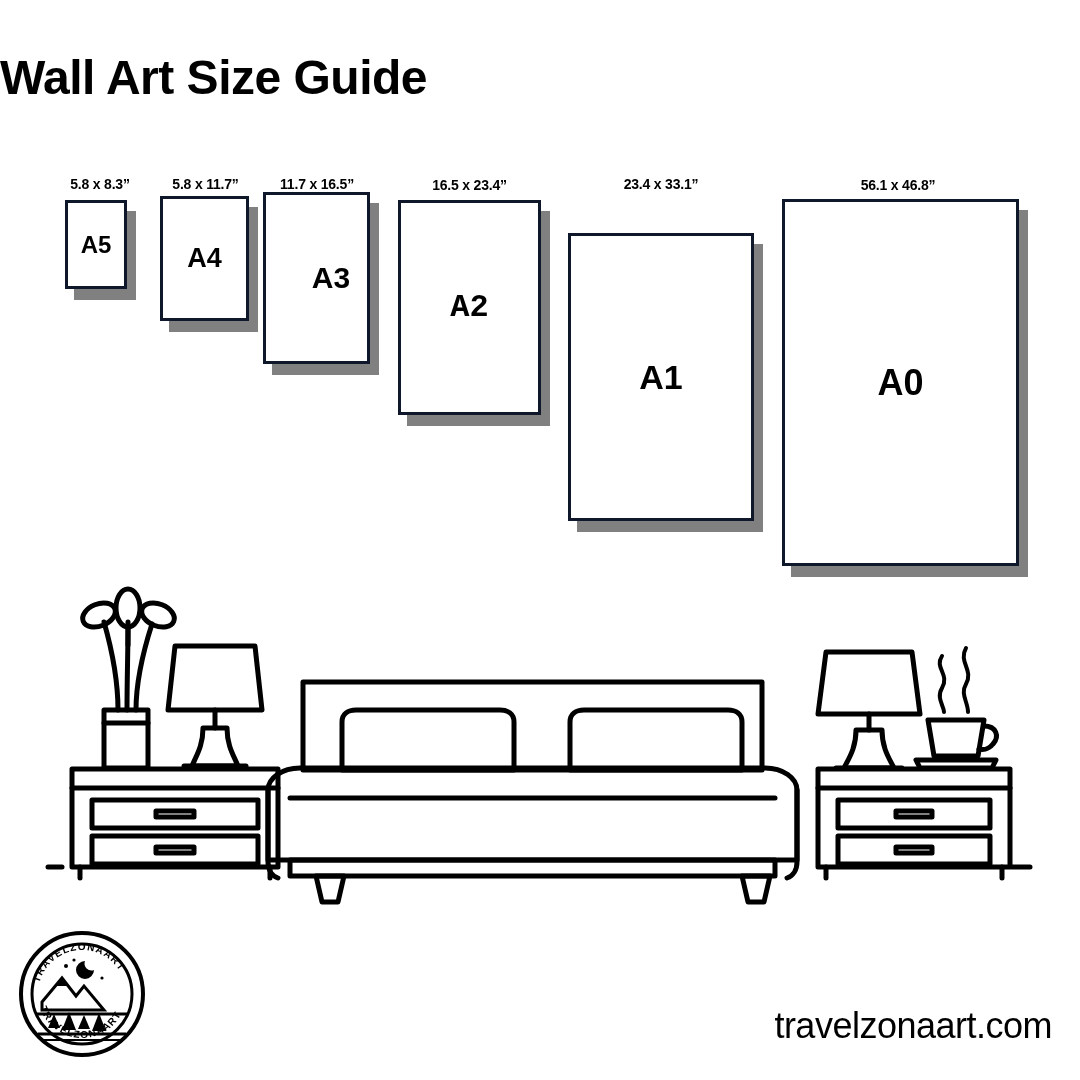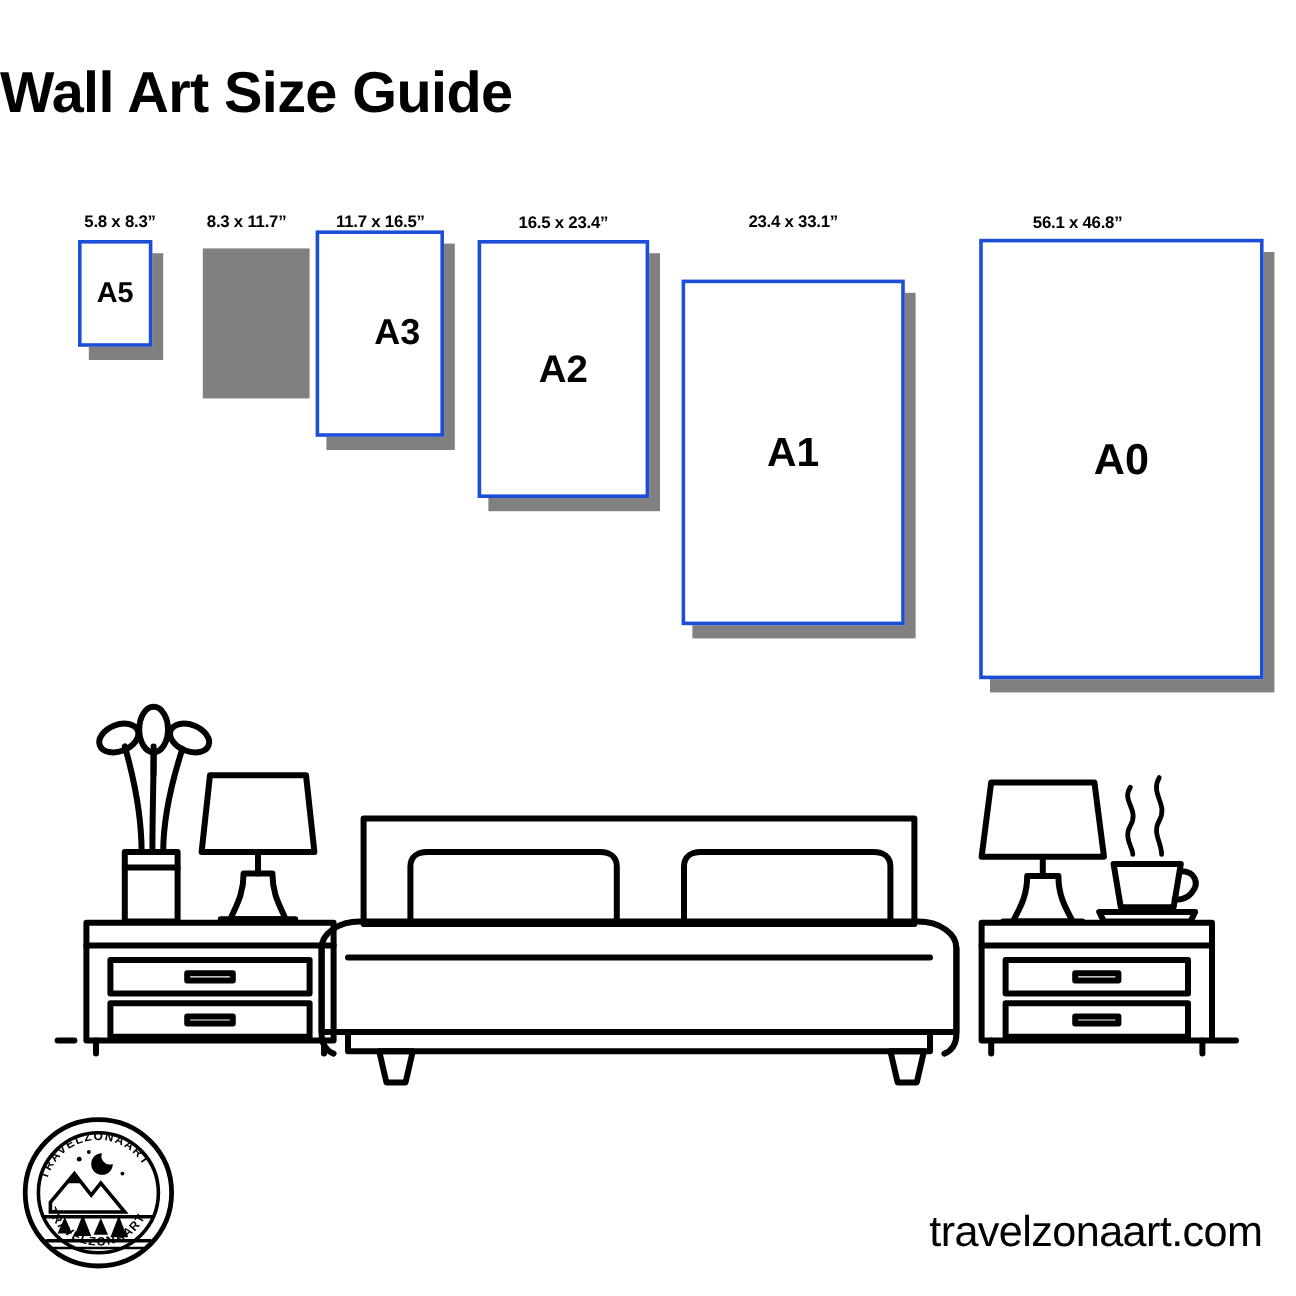--- a/index.html
+++ b/index.html
@@ -42,21 +42,21 @@
     position: absolute;
     background: #808080;
     left: 9px;
     top: 11px;
   }
   .frame-box {
     position: absolute;
     left: 0;
     top: 0;
     background: #ffffff;
-    border: 3px solid #1d4ed8;
+    border: 3px solid #0f172a;
     box-sizing: border-box;
     display: flex;
     align-items: center;
     justify-content: center;
   }
   .frame-label {
     font-weight: bold;
     color: #000000;
   }
   .frame-dim {
@@ -104,48 +104,51 @@
   <div class="frame-group" style="left:65px; top:200px; width:80px; height:110px;">
     <div class="frame-shadow" style="width:62px; height:89px;"></div>
     <div class="frame-box" style="width:62px; height:89px;">
       <span class="frame-label" style="font-size:24px;">A5</span>
     </div>
   </div>
   <div class="frame-dim" style="left:45px; top:176px; width:110px;">5.8 x 8.3”</div>
 
   <div class="frame-group" style="left:160px; top:196px; width:105px; height:145px;">
     <div class="frame-shadow" style="width:89px; height:125px;"></div>
-  </div>
-  <div class="frame-dim" style="left:143px; top:176px; width:125px;">8.3 x 11.7”</div>
+    <div class="frame-box" style="width:89px; height:125px;">
+      <span class="frame-label" style="font-size:27px;">A4</span>
+    </div>
+  </div>
+  <div class="frame-dim" style="left:143px; top:176px; width:125px;">5.8 x 11.7”</div>
 
   <div class="frame-group" style="left:263px; top:192px; width:125px; height:195px;">
     <div class="frame-shadow" style="width:107px; height:172px;"></div>
     <div class="frame-box" style="width:107px; height:172px;padding-left:29px;">
       <span class="frame-label" style="font-size:30px;">A3</span>
     </div>
   </div>
   <div class="frame-dim" style="left:244px; top:176px; width:146px;">11.7 x 16.5”</div>
 
   <div class="frame-group" style="left:398px; top:200px; width:160px; height:240px;">
     <div class="frame-shadow" style="width:143px; height:215px;"></div>
-    <div class="frame-box" style="width:143px; height:215px;">
+    <div class="frame-box" style="width:143px; height:215px;font-family:Liberation Mono, monospace;">
       <span class="frame-label" style="font-size:32px;">A2</span>
     </div>
   </div>
   <div class="frame-dim" style="left:382px; top:177px; width:175px;">16.5 x 23.4”</div>
 
   <div class="frame-group" style="left:568px; top:195px; width:200px; height:310px;margin-top:38px;">
     <div class="frame-shadow" style="width:186px; height:288px;"></div>
     <div class="frame-box" style="width:186px; height:288px;">
       <span class="frame-label" style="font-size:34px;">A1</span>
     </div>
   </div>
   <div class="frame-dim" style="left:553px; top:176px; width:216px;">23.4 x 33.1”</div>
 
-  <div class="frame-group" style="left:816px; top:199px; width:250px; height:390px;">
+  <div class="frame-group" style="left:782px; top:199px; width:250px; height:390px;">
     <div class="frame-shadow" style="width:237px; height:367px;"></div>
     <div class="frame-box" style="width:237px; height:367px;">
       <span class="frame-label" style="font-size:36px;">A0</span>
     </div>
   </div>
   <div class="frame-dim" style="left:768px; top:177px; width:260px;">56.1 x 46.8”</div>
 
 </div>
 
 <div id="scene">

